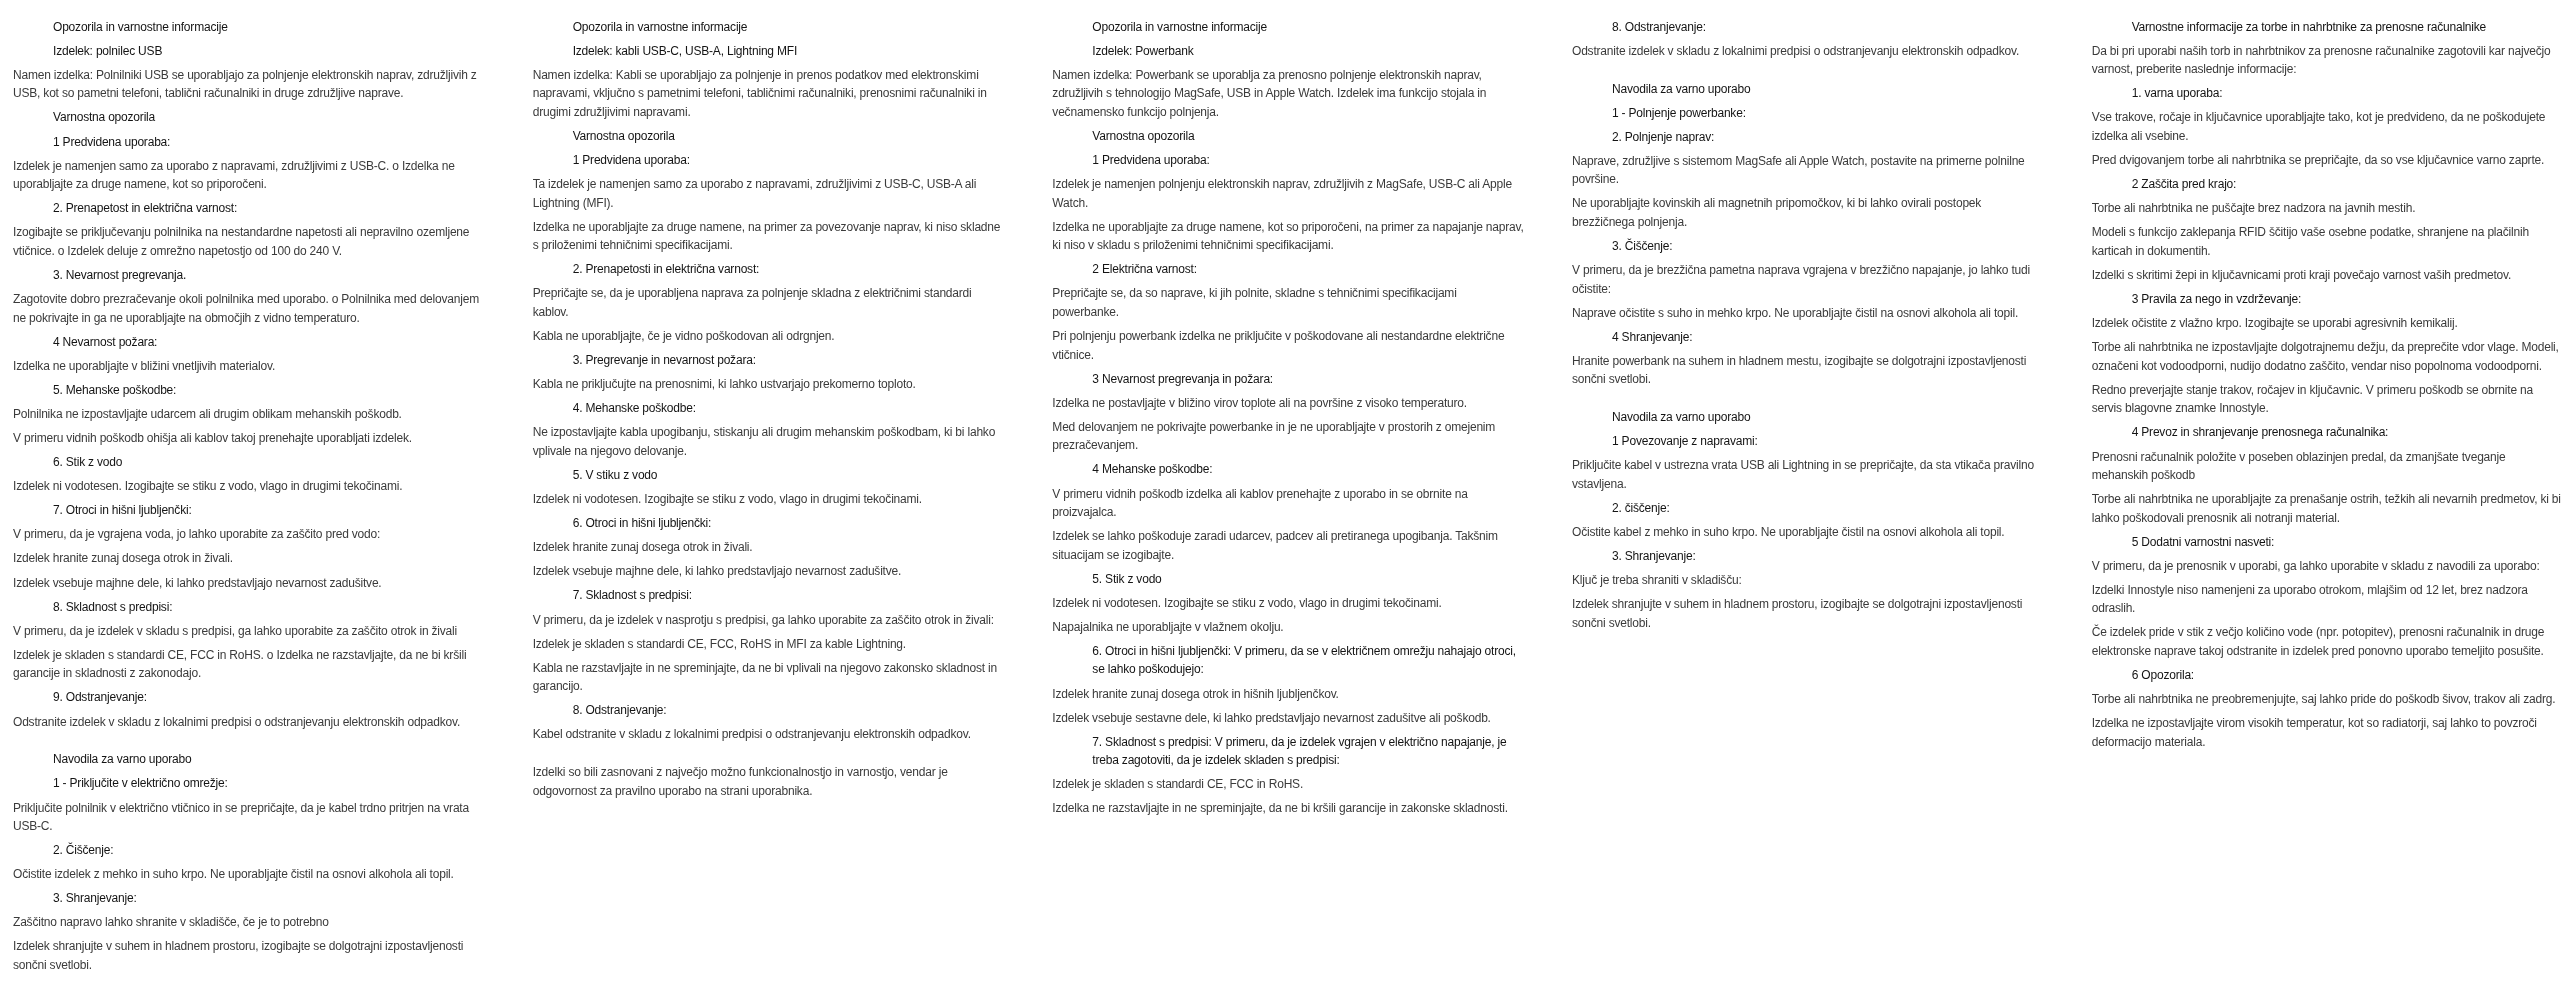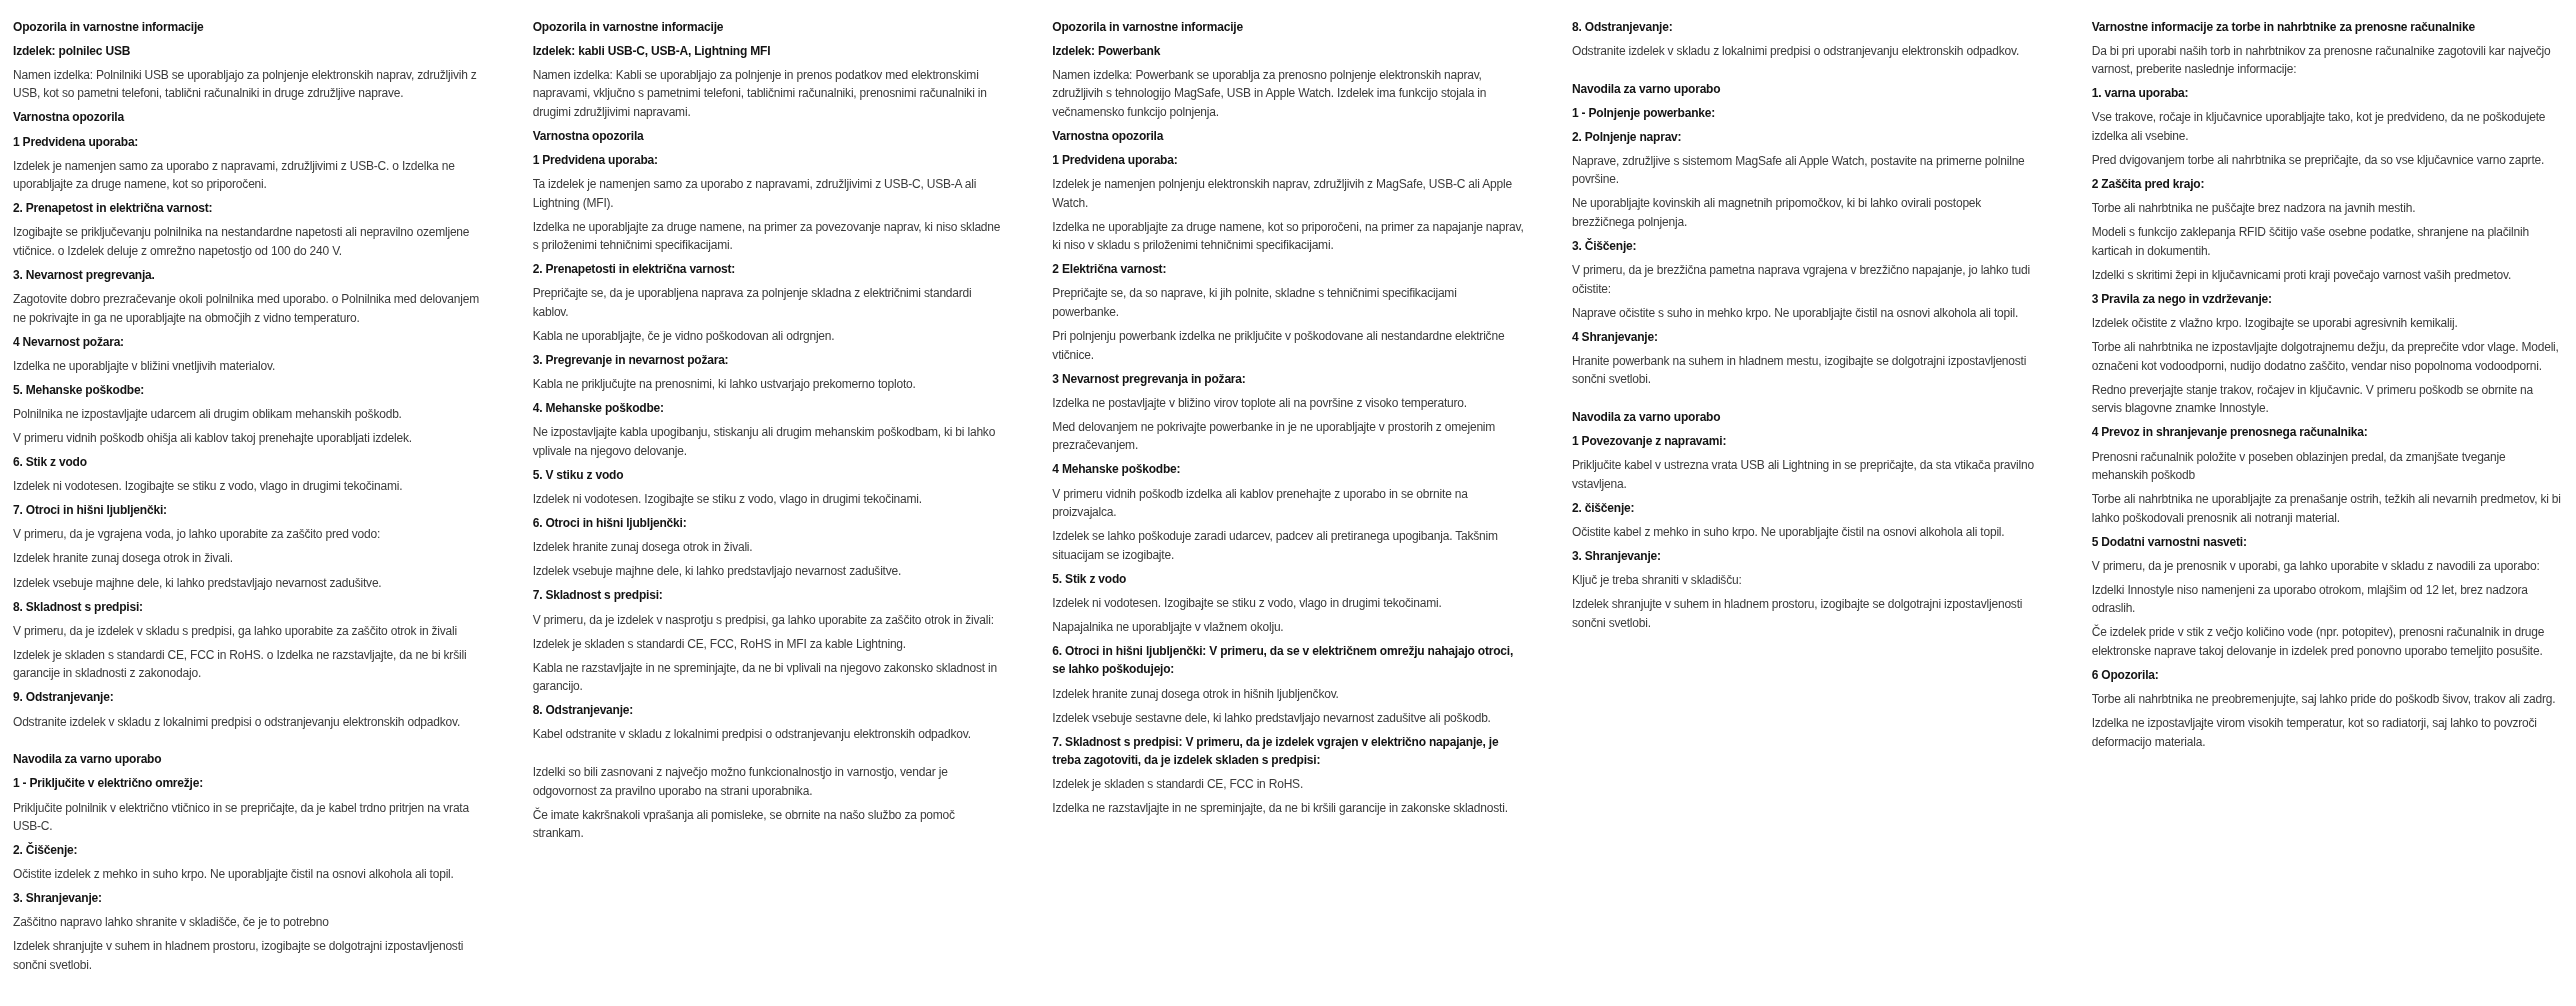--- a/index.html
+++ b/index.html
@@ -25,21 +25,22 @@
     flex: 0 0 473px;
   }
   .col h3, .col p {
     margin: 0 0 5.6px 0;
     font-size: 12px;
     line-height: 18.5px;
     letter-spacing: -0.2px;
   }
   .col h3 {
     color: #141414;
-    font-weight: 700;
+    font-weight: 400;
+    margin-left: 40px;
   }
   .col p {
     color: #3b3b3b;
     font-weight: 400;
   }
   .section-gap {
     margin-top: 19.3px !important;
   }
 </style>
 </head>
@@ -103,21 +104,20 @@
       <h3>6. Otroci in hišni ljubljenčki:</h3>
       <p>Izdelek hranite zunaj dosega otrok in živali.</p>
       <p>Izdelek vsebuje majhne dele, ki lahko predstavljajo nevarnost zadušitve.</p>
       <h3>7. Skladnost s predpisi:</h3>
       <p>V primeru, da je izdelek v nasprotju s predpisi, ga lahko uporabite za zaščito otrok in živali:</p>
       <p>Izdelek je skladen s standardi CE, FCC, RoHS in MFI za kable Lightning.</p>
       <p>Kabla ne razstavljajte in ne spreminjajte, da ne bi vplivali na njegovo zakonsko skladnost in garancijo.</p>
       <h3>8. Odstranjevanje:</h3>
       <p>Kabel odstranite v skladu z lokalnimi predpisi o odstranjevanju elektronskih odpadkov.</p>
       <p class="section-gap">Izdelki so bili zasnovani z največjo možno funkcionalnostjo in varnostjo, vendar je odgovornost za pravilno uporabo na strani uporabnika.</p>
-      <p>Če imate kakršnakoli vprašanja ali pomisleke, se obrnite na našo službo za pomoč strankam.</p>
     </div>
     <div class="col">
       <h3>Opozorila in varnostne informacije</h3>
       <h3>Izdelek: Powerbank</h3>
       <p>Namen izdelka: Powerbank se uporablja za prenosno polnjenje elektronskih naprav, združljivih s tehnologijo MagSafe, USB in Apple Watch. Izdelek ima funkcijo stojala in večnamensko funkcijo polnjenja.</p>
       <h3>Varnostna opozorila</h3>
       <h3>1 Predvidena uporaba:</h3>
       <p>Izdelek je namenjen polnjenju elektronskih naprav, združljivih z MagSafe, USB-C ali Apple Watch.</p>
       <p>Izdelka ne uporabljajte za druge namene, kot so priporočeni, na primer za napajanje naprav, ki niso v skladu s priloženimi tehničnimi specifikacijami.</p>
       <h3>2 Električna varnost:</h3>
@@ -174,19 +174,19 @@
       <h3>3 Pravila za nego in vzdrževanje:</h3>
       <p>Izdelek očistite z vlažno krpo. Izogibajte se uporabi agresivnih kemikalij.</p>
       <p>Torbe ali nahrbtnika ne izpostavljajte dolgotrajnemu dežju, da preprečite vdor vlage. Modeli, označeni kot vodoodporni, nudijo dodatno zaščito, vendar niso popolnoma vodoodporni.</p>
       <p>Redno preverjajte stanje trakov, ročajev in ključavnic. V primeru poškodb se obrnite na servis blagovne znamke Innostyle.</p>
       <h3>4 Prevoz in shranjevanje prenosnega računalnika:</h3>
       <p>Prenosni računalnik položite v poseben oblazinjen predal, da zmanjšate tveganje mehanskih poškodb</p>
       <p>Torbe ali nahrbtnika ne uporabljajte za prenašanje ostrih, težkih ali nevarnih predmetov, ki bi lahko poškodovali prenosnik ali notranji material.</p>
       <h3>5 Dodatni varnostni nasveti:</h3>
       <p>V primeru, da je prenosnik v uporabi, ga lahko uporabite v skladu z navodili za uporabo:</p>
       <p>Izdelki Innostyle niso namenjeni za uporabo otrokom, mlajšim od 12 let, brez nadzora odraslih.</p>
-      <p>Če izdelek pride v stik z večjo količino vode (npr. potopitev), prenosni računalnik in druge elektronske naprave takoj delovanje in izdelek pred ponovno uporabo temeljito posušite.</p>
+      <p>Če izdelek pride v stik z večjo količino vode (npr. potopitev), prenosni računalnik in druge elektronske naprave takoj odstranite in izdelek pred ponovno uporabo temeljito posušite.</p>
       <h3>6 Opozorila:</h3>
       <p>Torbe ali nahrbtnika ne preobremenjujte, saj lahko pride do poškodb šivov, trakov ali zadrg.</p>
       <p>Izdelka ne izpostavljajte virom visokih temperatur, kot so radiatorji, saj lahko to povzroči deformacijo materiala.</p>
     </div>
   </main>
 
 
 </body></html>

